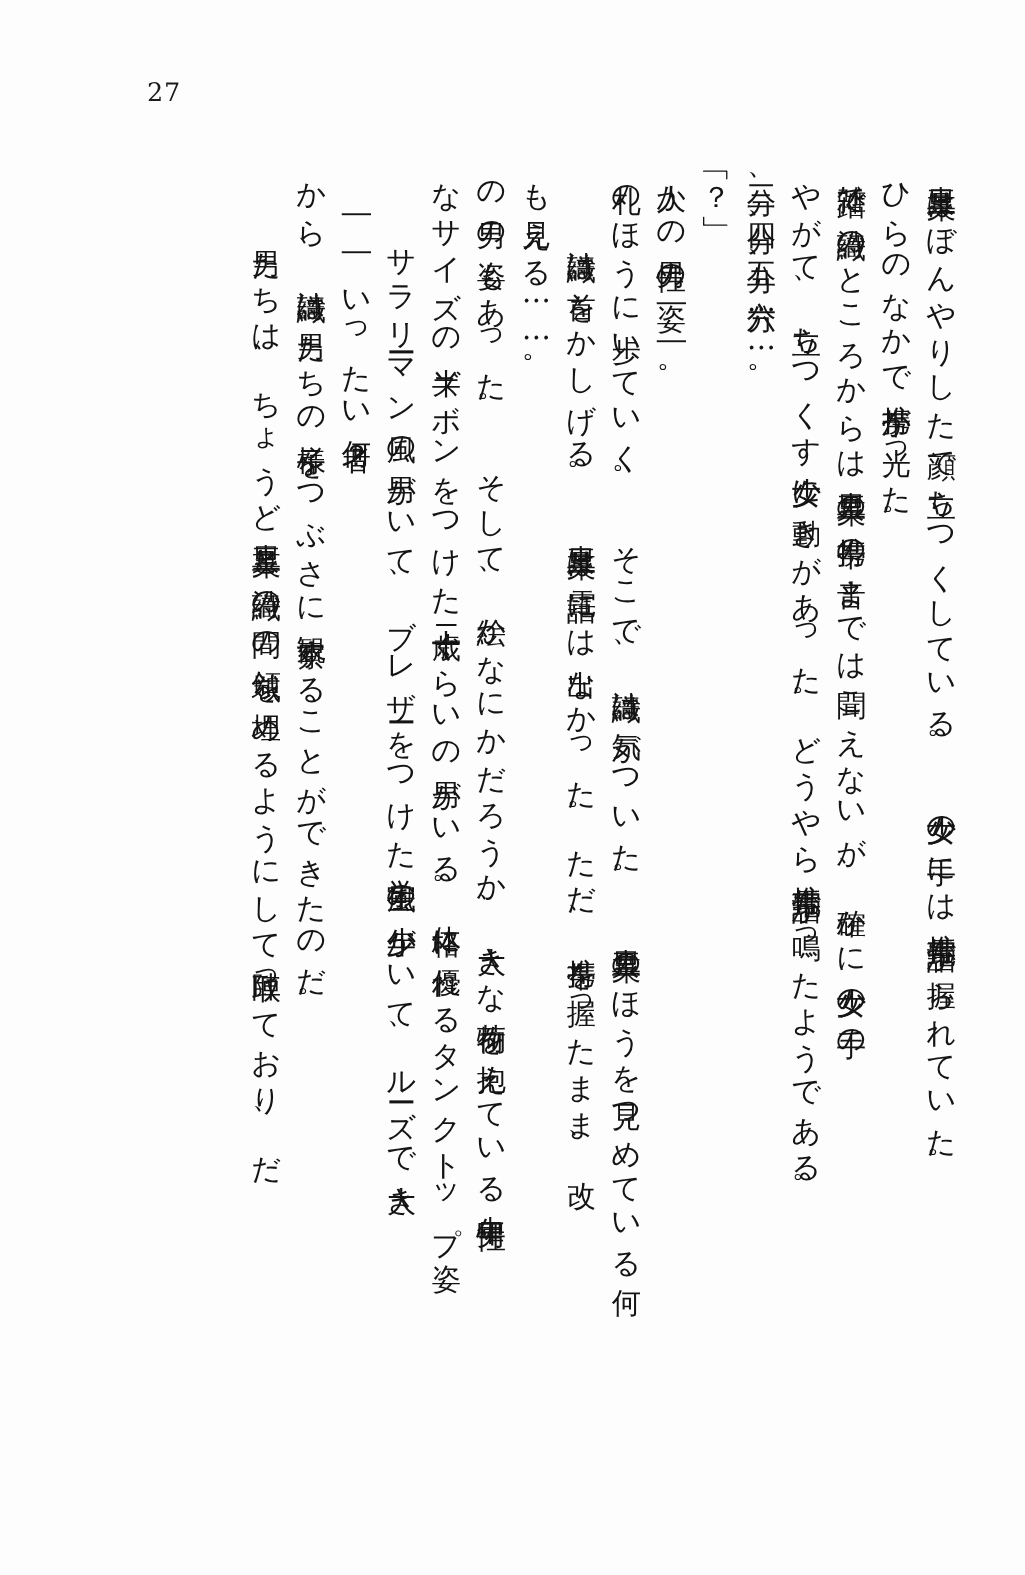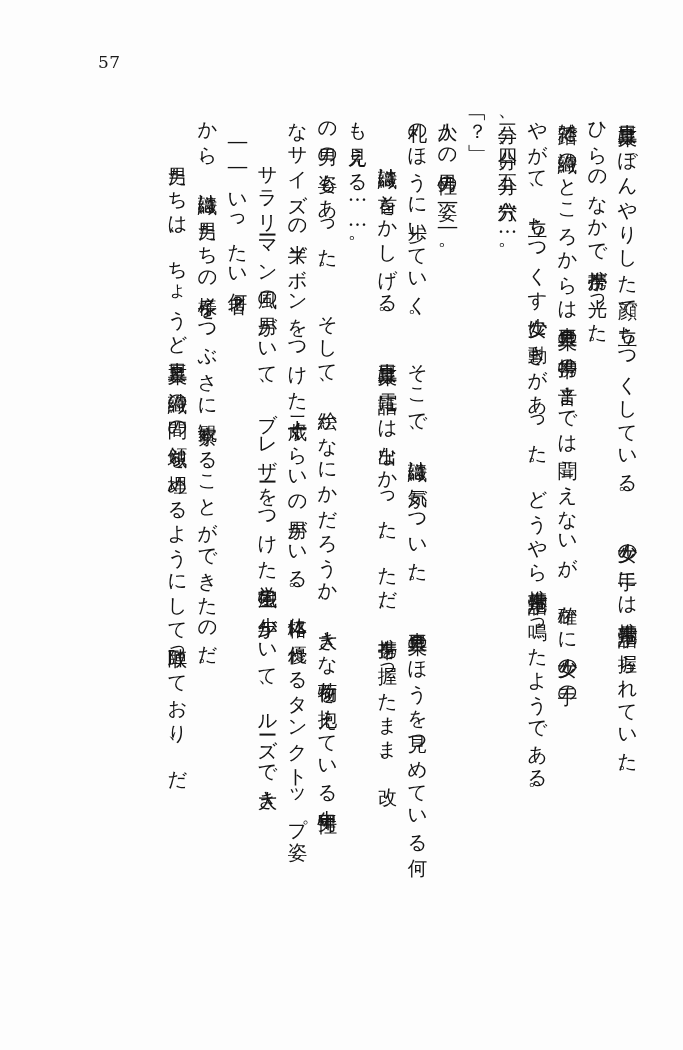--- a/index.html
+++ b/index.html
@@ -65,21 +65,21 @@
   
   .indent {
     padding-top: 22px;
   }
 </style>
 </head>
 <body>
 
 <div id="page">
 
-  <div id="page-number">57</div>
+  <div id="page-number">27</div>
 
   <div id="text-block">
       <div class="column">真里菜はぼんやりした顔で立ちつくしている。　少女の手には携帯電話が握られていた。</div>
       <div class="column">ひらのなかで携帯が光った。</div>
       <div class="column">雑踏で詩織のところからは真里菜の携帯の音までは聞こえないが、確かに少女の手の</div>
       <div class="column">やがて、立ちつくす少女に動きがあった。どうやら携帯電話が鳴ったようである。</div>
       <div class="column">三分、四分、五分、六分……。</div>
       <div class="column">「？」</div>
       <div class="column">人かの男性の姿――。</div>
       <div class="column">札のほうに歩いていく。　そこで、詩織は気がついた。　真里菜のほうを見つめている何</div>

